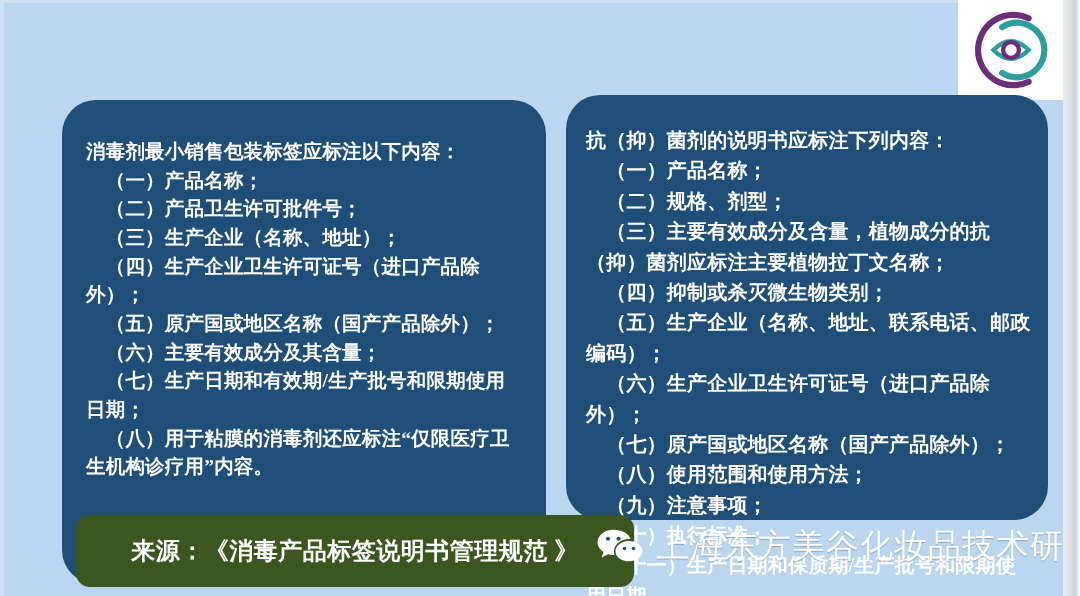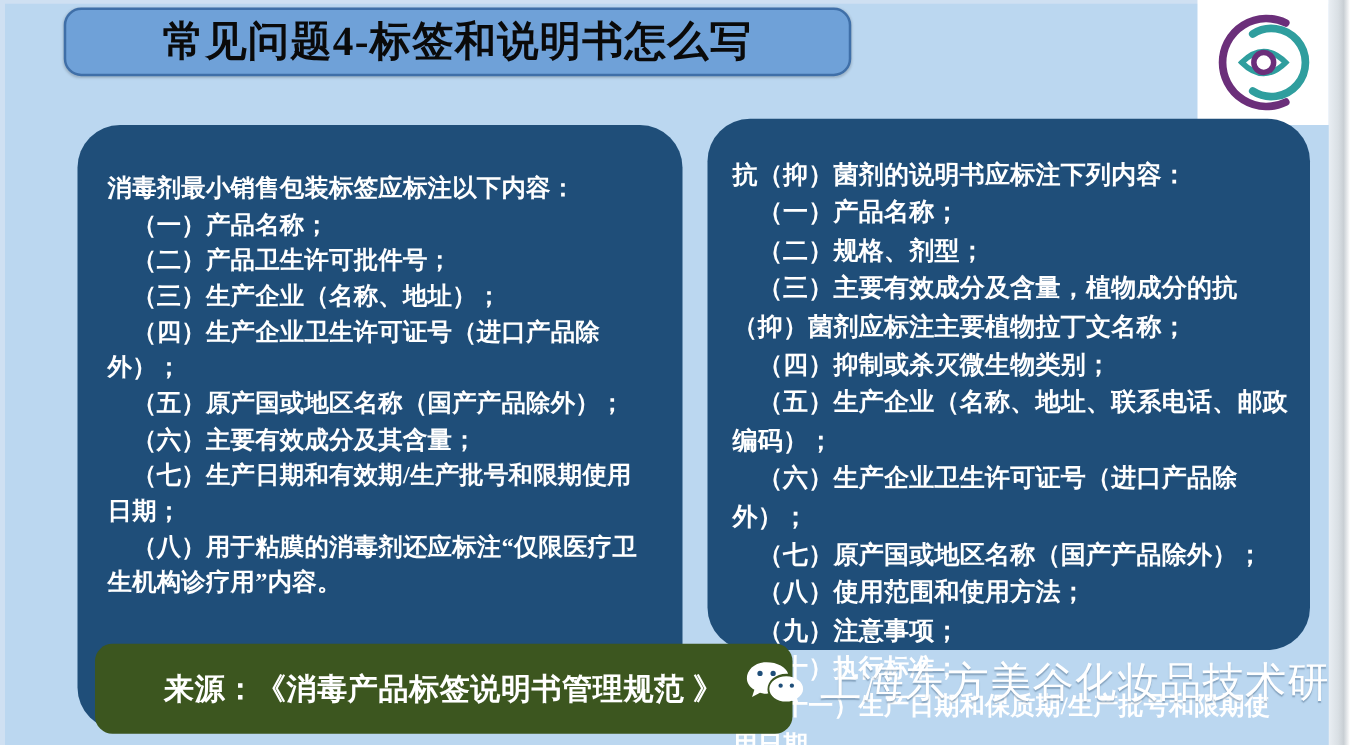--- a/index.html
+++ b/index.html
@@ -169,23 +169,20 @@
   }
 </style>
 </head>
 <body>
 
 <div id="slide">
 
   <div class="edge-top"></div>
   <div class="edge-left"></div>
 
-  <div id="title-box">
-    <span id="title-text">常见问题4-标签和说明书怎么写</span>
-  </div>
 
   <div id="logo">
     <svg width="88" height="88" viewBox="0 0 100 100">
       <path d="M70 14 A40 40 0 1 0 70 86" fill="none" stroke="#6b2f7a" stroke-width="7" stroke-linecap="round"></path>
       <path d="M74 24 A31 31 0 1 0 74 76" fill="none" stroke="#2f9e9e" stroke-width="7" stroke-linecap="round" transform="rotate(180 57 50)"></path>
       <path d="M30 50 Q50 30 70 50 Q50 70 30 50 Z" fill="none" stroke="#2f9e9e" stroke-width="5"></path>
       <circle cx="50" cy="50" r="9" fill="none" stroke="#6b2f7a" stroke-width="5"></circle>
     </svg>
   </div>
 

